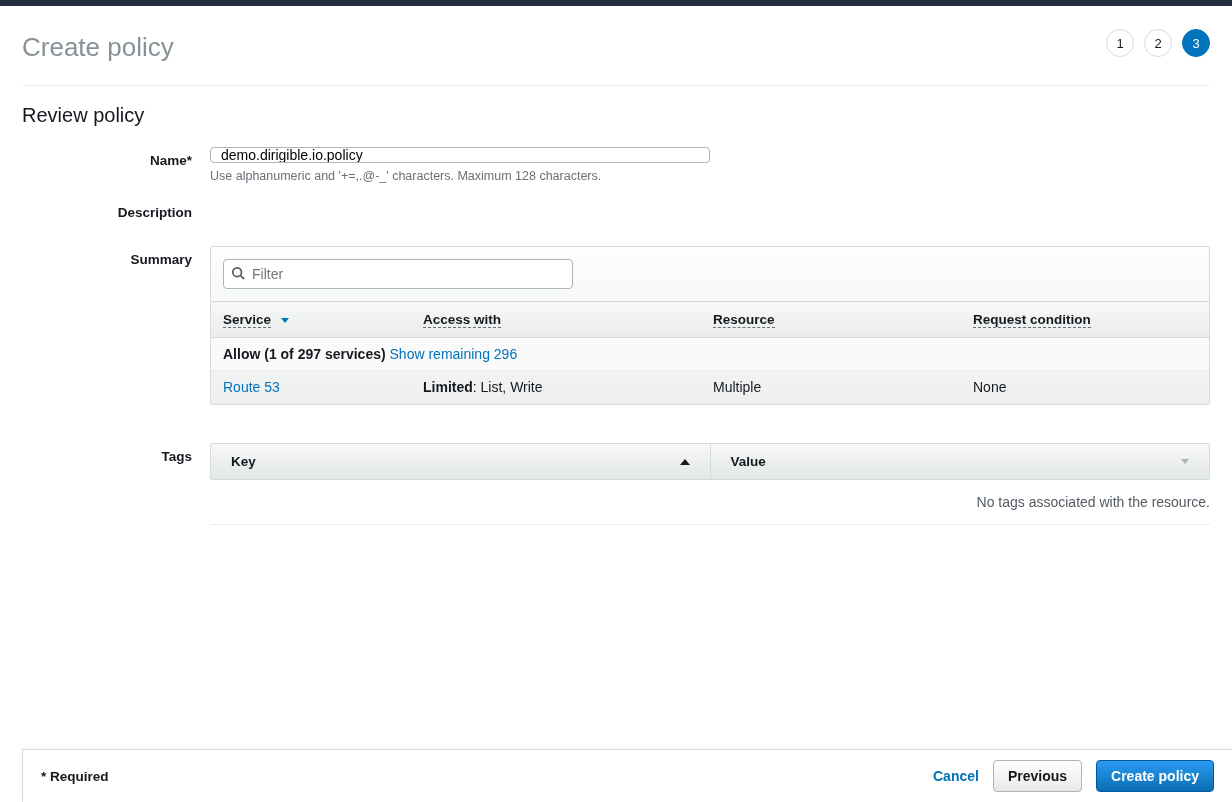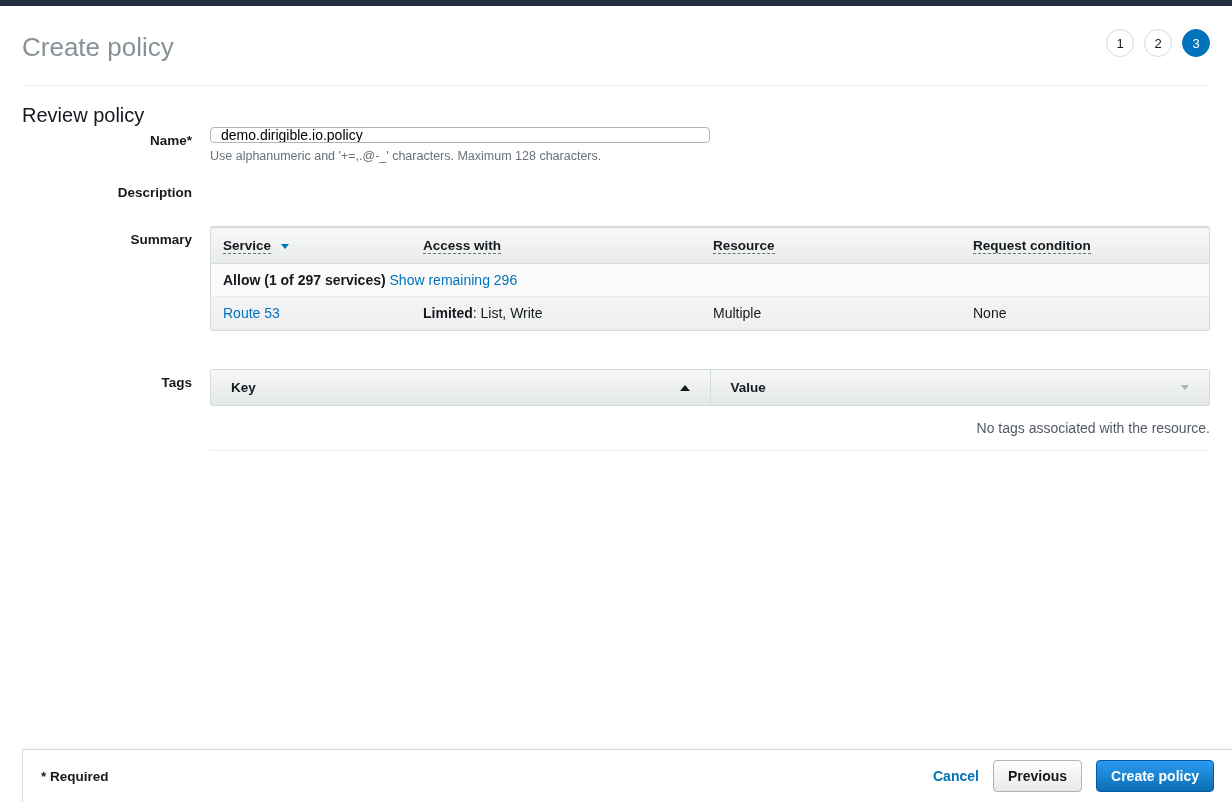--- a/index.html
+++ b/index.html
@@ -4,21 +4,21 @@
 <style>
   * { box-sizing: border-box; }
   html, body { margin: 0; padding: 0; font-family: "Helvetica Neue", Helvetica, Arial, sans-serif; font-size: 14px; color: #16191f; background: #fff; }
   .topbar { height: 6px; background: #232f3e; }
   .page { padding: 14px 22px 60px 22px; }
   .page-title { font-size: 26px; font-weight: 400; color: #879196; margin: 12px 0 10px 0; }
   .steps { float: right; margin-top: -44px; display: flex; gap: 10px; }
   .step { width: 28px; height: 28px; border-radius: 50%; border: 1px solid #d5dbdb; background:#fff; color:#16191f; display:flex; align-items:center; justify-content:center; font-size:13px; cursor:pointer; }
   .step.active { background: #0073bb; color: #fff; border-color:#0073bb; }
   hr.sep { border: none; border-top: 1px solid #eaeded; margin: 22px 0 18px 0; }
-  .section-title { font-size: 20px; font-weight: 400; color: #16191f; margin: 0 0 0 0; }
+  .section-title { font-size: 20px; font-weight: 400; color: #16191f; margin: 0 0 20px 0; }
   .form-row { display: flex; align-items: flex-start; margin-bottom: 16px; }
   .label-col { width: 188px; text-align: right; padding-right: 18px; padding-top: 6px; font-weight: 700; font-size: 13.5px; color:#16191f; }
   .field-col { flex: 1; }
   .text-input { width: 500px; height: 16px; padding: 4px 10px; border: 1px solid #aab7b8; border-radius: 4px; font-size: 14px; }
   .textarea-input { width: 100%; max-width: 1000px; height: 78px; padding: 6px 8px; border: 2px solid #2b9af3; border-radius: 4px; font-size: 14px; resize: both; box-shadow: 0 0 0 2px rgba(0,115,187,0.15); outline:none; }
   .hint { color: #687078; font-size: 12.5px; margin-top: 6px; }
   
   .gradbox { border: 1px solid #d5dbdb; border-radius: 2px; background: linear-gradient(#fdfdfd,#eef0f0); }
   .filter-wrap { padding: 12px 12px; }
   .filter-inner { position: relative; width: 350px; }
@@ -76,20 +76,31 @@
   </div>
 
   <div class="form-row">
     <div class="label-col">Description</div>
   </div>
 
   <div class="form-row" style="margin-top:26px;">
     <div class="label-col">Summary</div>
     <div class="field-col">
       <div class="gradbox">
+        <div class="filter-wrap">
+          <div class="filter-inner">
+            <span class="filter-icon">
+              <svg width="14" height="14" viewBox="0 0 16 16" fill="none" stroke="#545b64" stroke-width="2">
+                  <circle cx="7" cy="7" r="5"></circle>
+                  <line x1="11" y1="11" x2="15" y2="15"></line>
+                </svg>
+            </span>
+            <input class="filter-input" placeholder="Filter" style="">
+          </div>
+        </div>
         <table class="sum">
           <thead>
             <tr>
               <th style="width:200px;">
                 <span class="ul">Service</span>
                 <span class="caret down"></span>
               </th>
               <th style="width:290px;"><span class="ul">Access with</span></th>
               <th style="width:260px;"><span class="ul">Resource</span></th>
               <th><span class="ul">Request condition</span></th>

